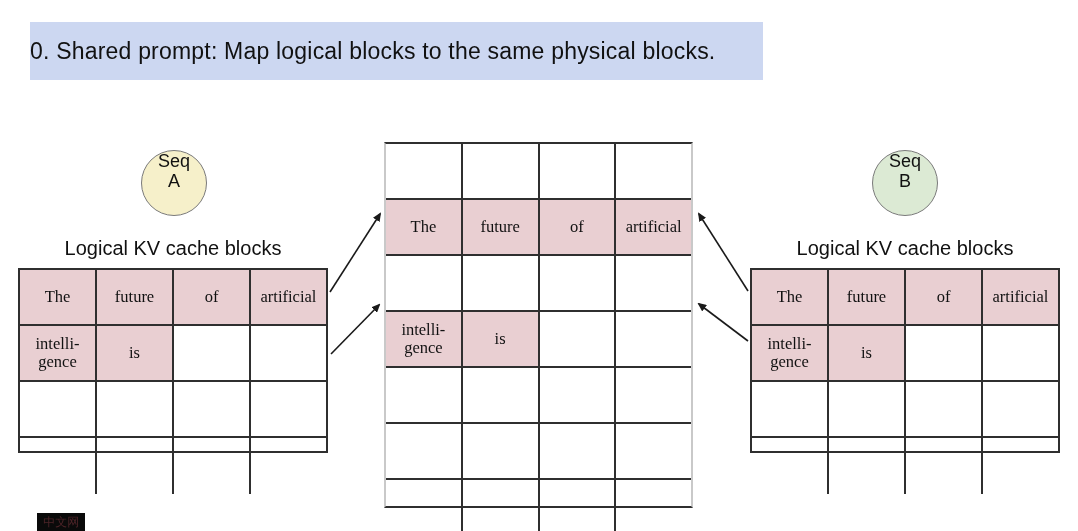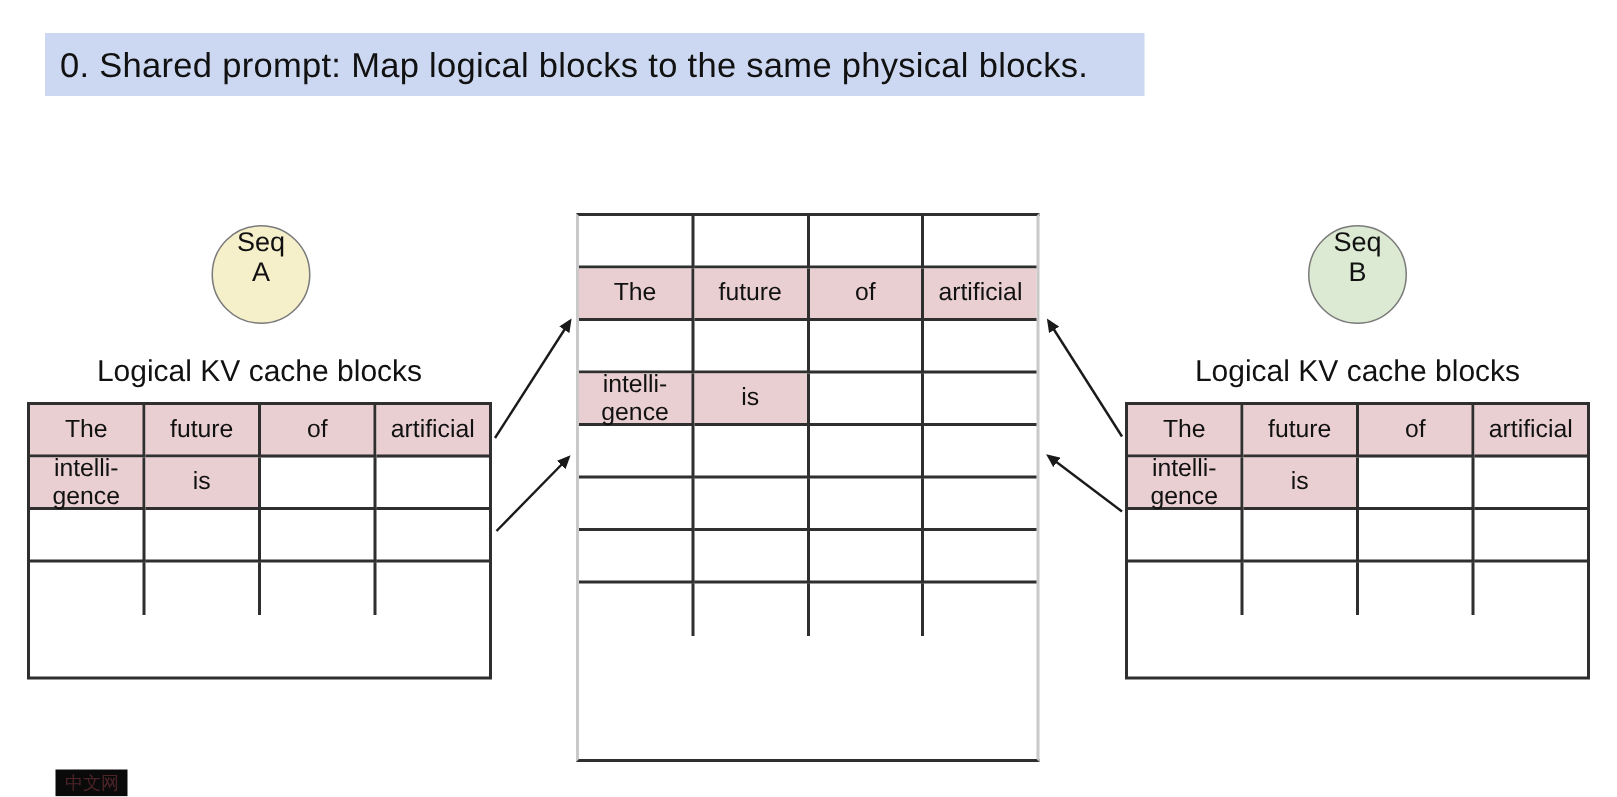--- a/index.html
+++ b/index.html
@@ -2,42 +2,42 @@
 <html style="--title-bg: #ccd7f1; --cell-highlight: #e9cfd2; --seq-a-fill: #f6f0ca; --seq-b-fill: #dcead4; --grid-color: #2f2f2f; --arrow-color: #1a1a1a; --watermark-red: #f2424e;"><head>
 <meta charset="utf-8">
 <style>
   html,body{margin:0;padding:0;background:#ffffff;}
   #canvas{
     position:relative;width:1078px;height:531px;background:#ffffff;
     font-family:"Liberation Sans","DejaVu Sans",sans-serif;color:#111;
     overflow:hidden;
   }
   .title-banner{
-    position:absolute;left:30px;top:22px;width:733px;height:42px;
+    position:absolute;left:30px;top:22px;width:733px;height:58px;
     background:var(--title-bg,#ccd7f1);
-    display:flex;align-items:center;box-sizing:border-box;padding-left:10px;
+    display:flex;align-items:center;box-sizing:border-box;padding-left:0;
     font-size:23px;letter-spacing:0.2px;
   }
   .section-label{
     position:absolute;text-align:center;font-size:20px;white-space:nowrap;
   }
   .seq-circle{
     position:absolute;width:66px;height:66px;border-radius:50%;
     border:1.5px solid #7a7a7a;box-sizing:border-box;
     display:flex;flex-direction:column;align-items:center;
     font-size:18px;line-height:1.12;
   }
   .seq-a{background:var(--seq-a-fill,#f6f0ca);}
   .seq-b{background:var(--seq-b-fill,#dcead4);}
   .kvtable{
     position:absolute;box-sizing:border-box;background:#fff;
     border:2px solid var(--grid-color,#2f2f2f);
   }
   .kvtable.physical{border-left-color:#c9c9c9;border-right-color:#c9c9c9;}
-  .kvrow{display:flex;height:35px;}
+  .kvrow{display:flex;height:56px;font-family:Liberation Serif, serif;}
   .kvcell{
     flex:1 1 0;box-sizing:border-box;
     border-right:2px solid var(--grid-color,#2f2f2f);
     border-bottom:2px solid var(--grid-color,#2f2f2f);
     display:flex;align-items:center;justify-content:center;
     text-align:center;font-size:16.5px;line-height:1.12;white-space:pre-line;
   }
   .kvcell:last-child{border-right:none;}
   .kvrow:last-child .kvcell{border-bottom:none;}
   .kvcell.hl{background:var(--cell-highlight,#e9cfd2);}

